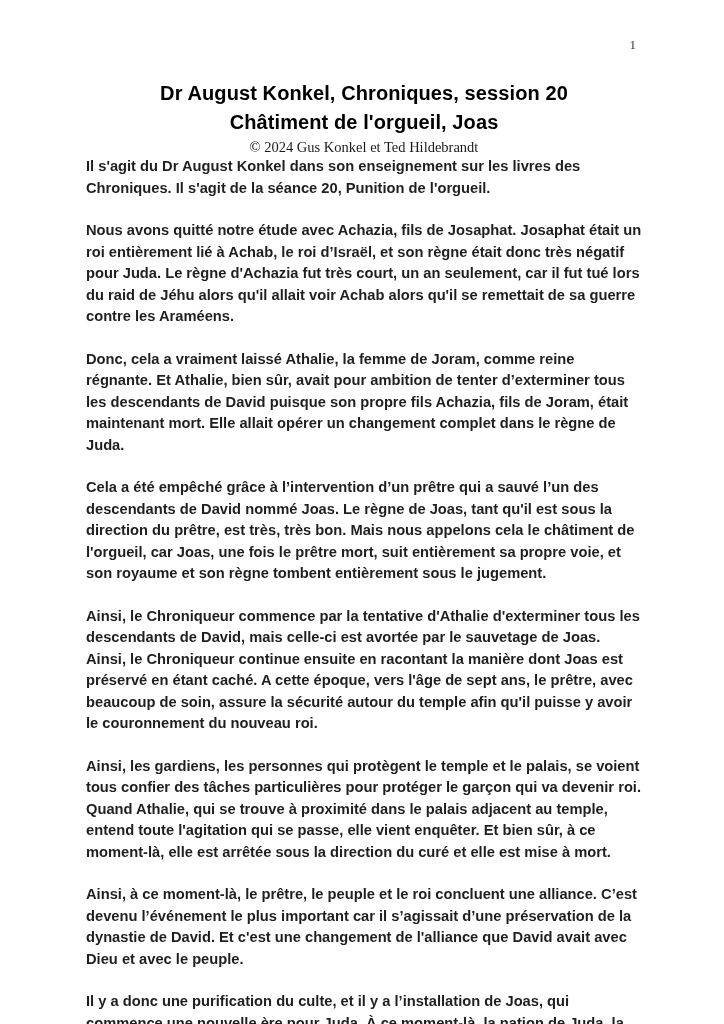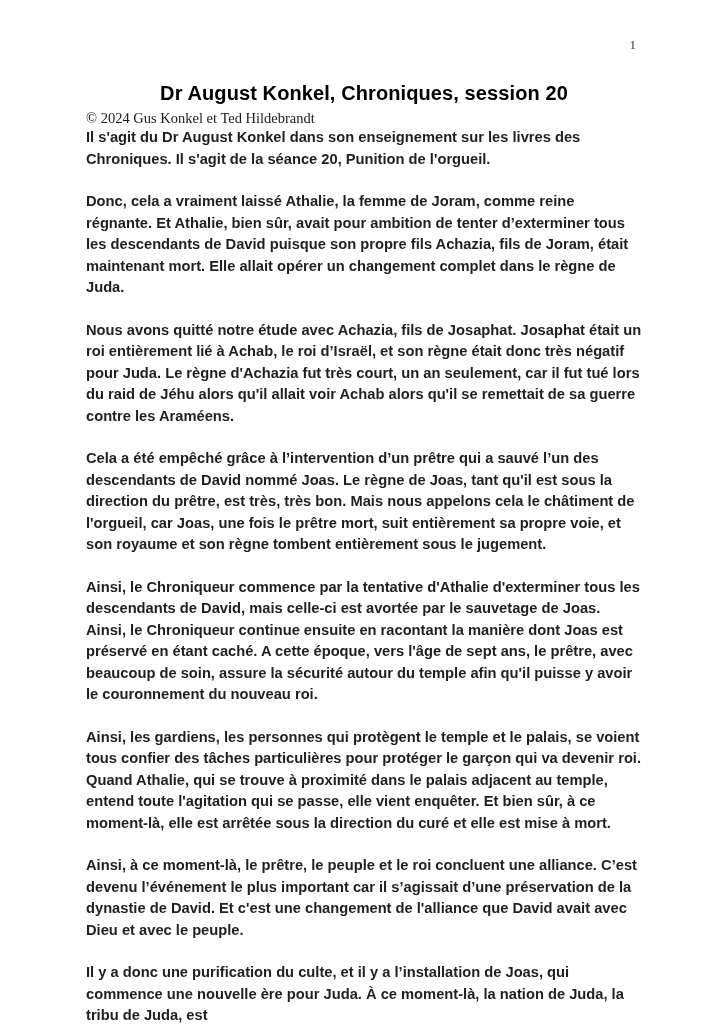--- a/index.html
+++ b/index.html
@@ -36,21 +36,21 @@
   }
   .title-line {
     font-weight: 700;
     color: #000000;
     font-size: 20px;
     line-height: 1.45;
     letter-spacing: 0.1px;
   }
   .copyright {
     margin-top: 2px;
-    text-align: left;
+    text-align: center;
     font-family: "Liberation Serif", serif;
     font-size: 14.5px;
     color: #1a1a1a;
   }
   .body-text {
     font-weight: bold;
   }
   .body-text p {
     margin: 0 0 21px 0;
     font-size: 14.7px;
@@ -63,27 +63,28 @@
 <body>
 
 <div class="page">
 
   <div class="page-number">1</div>
 
   <div class="content">
 
     <div class="title-block">
       <div class="title-line">Dr August Konkel, Chroniques, session 20</div>
+      <div class="title-line">Châtiment de l'orgueil, Joas</div>
       <div class="copyright">© 2024 Gus Konkel et Ted Hildebrandt</div>
     </div>
 
     <div class="body-text">
       <p>Il s'agit du Dr August Konkel dans son enseignement sur les livres des Chroniques. Il s'agit de la séance 20, Punition de l'orgueil.</p>
+      <p>Nous avons quitté notre étude avec Achazia, fils de Josaphat. Josaphat était un roi entièrement lié à Achab, le roi d’Israël, et son règne était donc très négatif pour Juda. Le règne d'Achazia fut très court, un an seulement, car il fut tué lors du raid de Jéhu alors qu'il allait voir Achab alors qu'il se remettait de sa guerre contre les Araméens.</p>
       <p>Donc, cela a vraiment laissé Athalie, la femme de Joram, comme reine régnante. Et Athalie, bien sûr, avait pour ambition de tenter d’exterminer tous les descendants de David puisque son propre fils Achazia, fils de Joram, était maintenant mort. Elle allait opérer un changement complet dans le règne de Juda.</p>
-      <p>Nous avons quitté notre étude avec Achazia, fils de Josaphat. Josaphat était un roi entièrement lié à Achab, le roi d’Israël, et son règne était donc très négatif pour Juda. Le règne d'Achazia fut très court, un an seulement, car il fut tué lors du raid de Jéhu alors qu'il allait voir Achab alors qu'il se remettait de sa guerre contre les Araméens.</p>
       <p>Cela a été empêché grâce à l’intervention d’un prêtre qui a sauvé l’un des descendants de David nommé Joas. Le règne de Joas, tant qu'il est sous la direction du prêtre, est très, très bon. Mais nous appelons cela le châtiment de l'orgueil, car Joas, une fois le prêtre mort, suit entièrement sa propre voie, et son royaume et son règne tombent entièrement sous le jugement.</p>
       <p>Ainsi, le Chroniqueur commence par la tentative d'Athalie d'exterminer tous les descendants de David, mais celle-ci est avortée par le sauvetage de Joas. Ainsi, le Chroniqueur continue ensuite en racontant la manière dont Joas est préservé en étant caché. A cette époque, vers l'âge de sept ans, le prêtre, avec beaucoup de soin, assure la sécurité autour du temple afin qu'il puisse y avoir le couronnement du nouveau roi.</p>
       <p>Ainsi, les gardiens, les personnes qui protègent le temple et le palais, se voient tous confier des tâches particulières pour protéger le garçon qui va devenir roi. Quand Athalie, qui se trouve à proximité dans le palais adjacent au temple, entend toute l'agitation qui se passe, elle vient enquêter. Et bien sûr, à ce moment-là, elle est arrêtée sous la direction du curé et elle est mise à mort.</p>
       <p>Ainsi, à ce moment-là, le prêtre, le peuple et le roi concluent une alliance. C’est devenu l’événement le plus important car il s’agissait d’une préservation de la dynastie de David. Et c'est une changement de l'alliance que David avait avec Dieu et avec le peuple.</p>
       <p>Il y a donc une purification du culte, et il y a l’installation de Joas, qui commence une nouvelle ère pour Juda. À ce moment-là, la nation de Juda, la tribu de Juda, est</p>
     </div>
 
   </div>
 </div>
 

